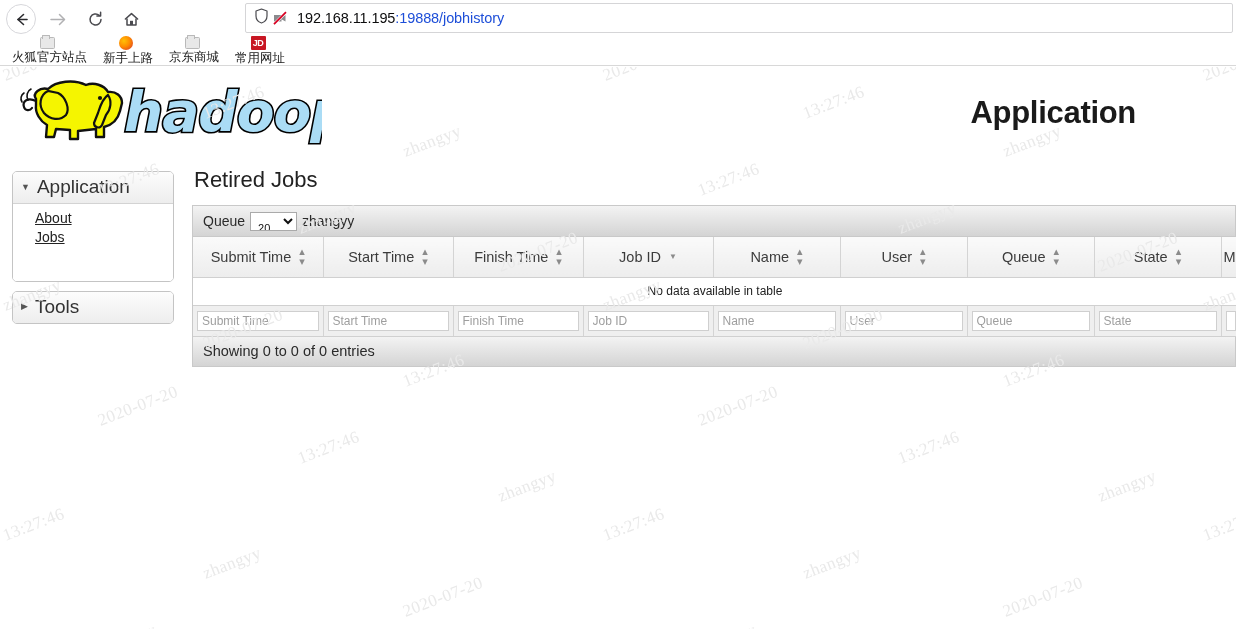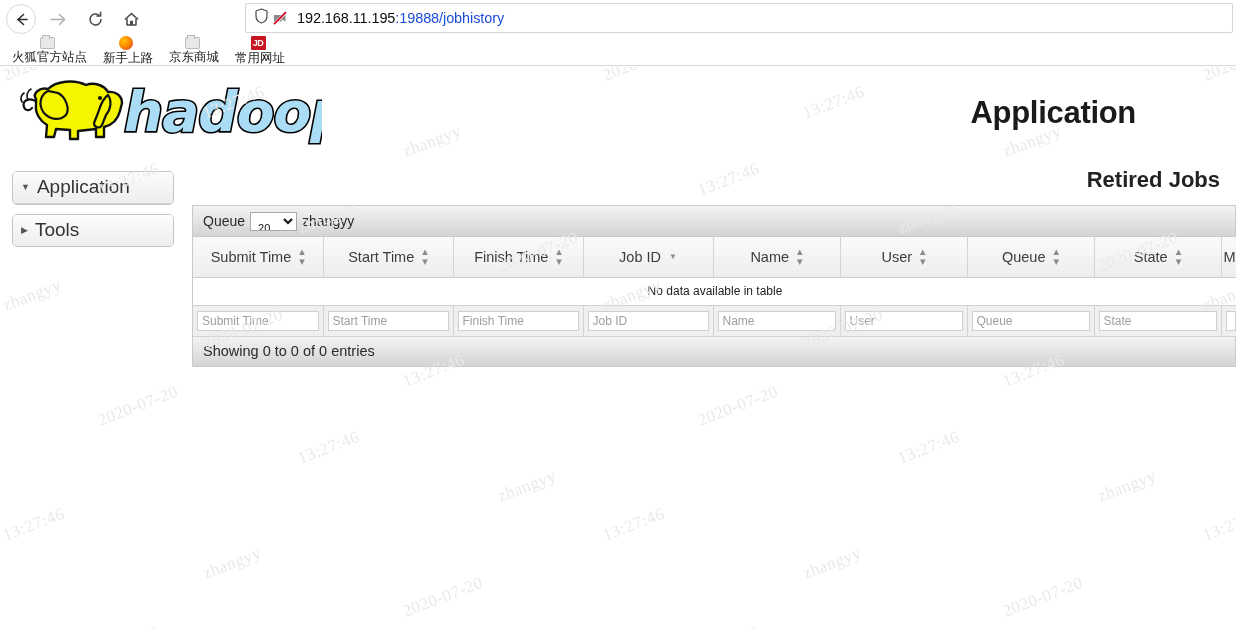--- a/index.html
+++ b/index.html
@@ -203,23 +203,22 @@
   
   #main {
     position: absolute;
     left: 192px; top: 100px;
     width: 1044px;
     z-index: 10;
   }
   #retired-jobs-title {
     font-size: 22px;
     color: #222222;
-    margin: 0 16px 12px 2px;
-    font-weight: bold;
-    text-align: right;
+    margin: 0 8px 12px 2px;
+    font-weight: normal;
   }
 
   #jobs-table-wrapper {
     width: 1044px;
     border: 1px solid #c9c9c9;
     border-bottom: none;
   }
 
   #table-top-bar {
     height: 31px;
@@ -446,20 +445,24 @@
     </div>
     <div id="jobhistory-title">Application</div>
   </div>
 
   <div id="sidebar">
     <div class="nav-block">
       <div class="nav-header">
         <span class="nav-arrow">▼</span>
         <span>Application</span>
       </div>
+      <div class="nav-body">
+        <a href="#" class="nav-link">About</a>
+        <a href="#" class="nav-link">Jobs</a>
+      </div>
     </div>
     <div class="nav-block collapsed">
       <div class="nav-header">
         <span class="nav-arrow">▶</span>
         <span>Tools</span>
       </div>
     </div>
   </div>
 
   <div id="main">

